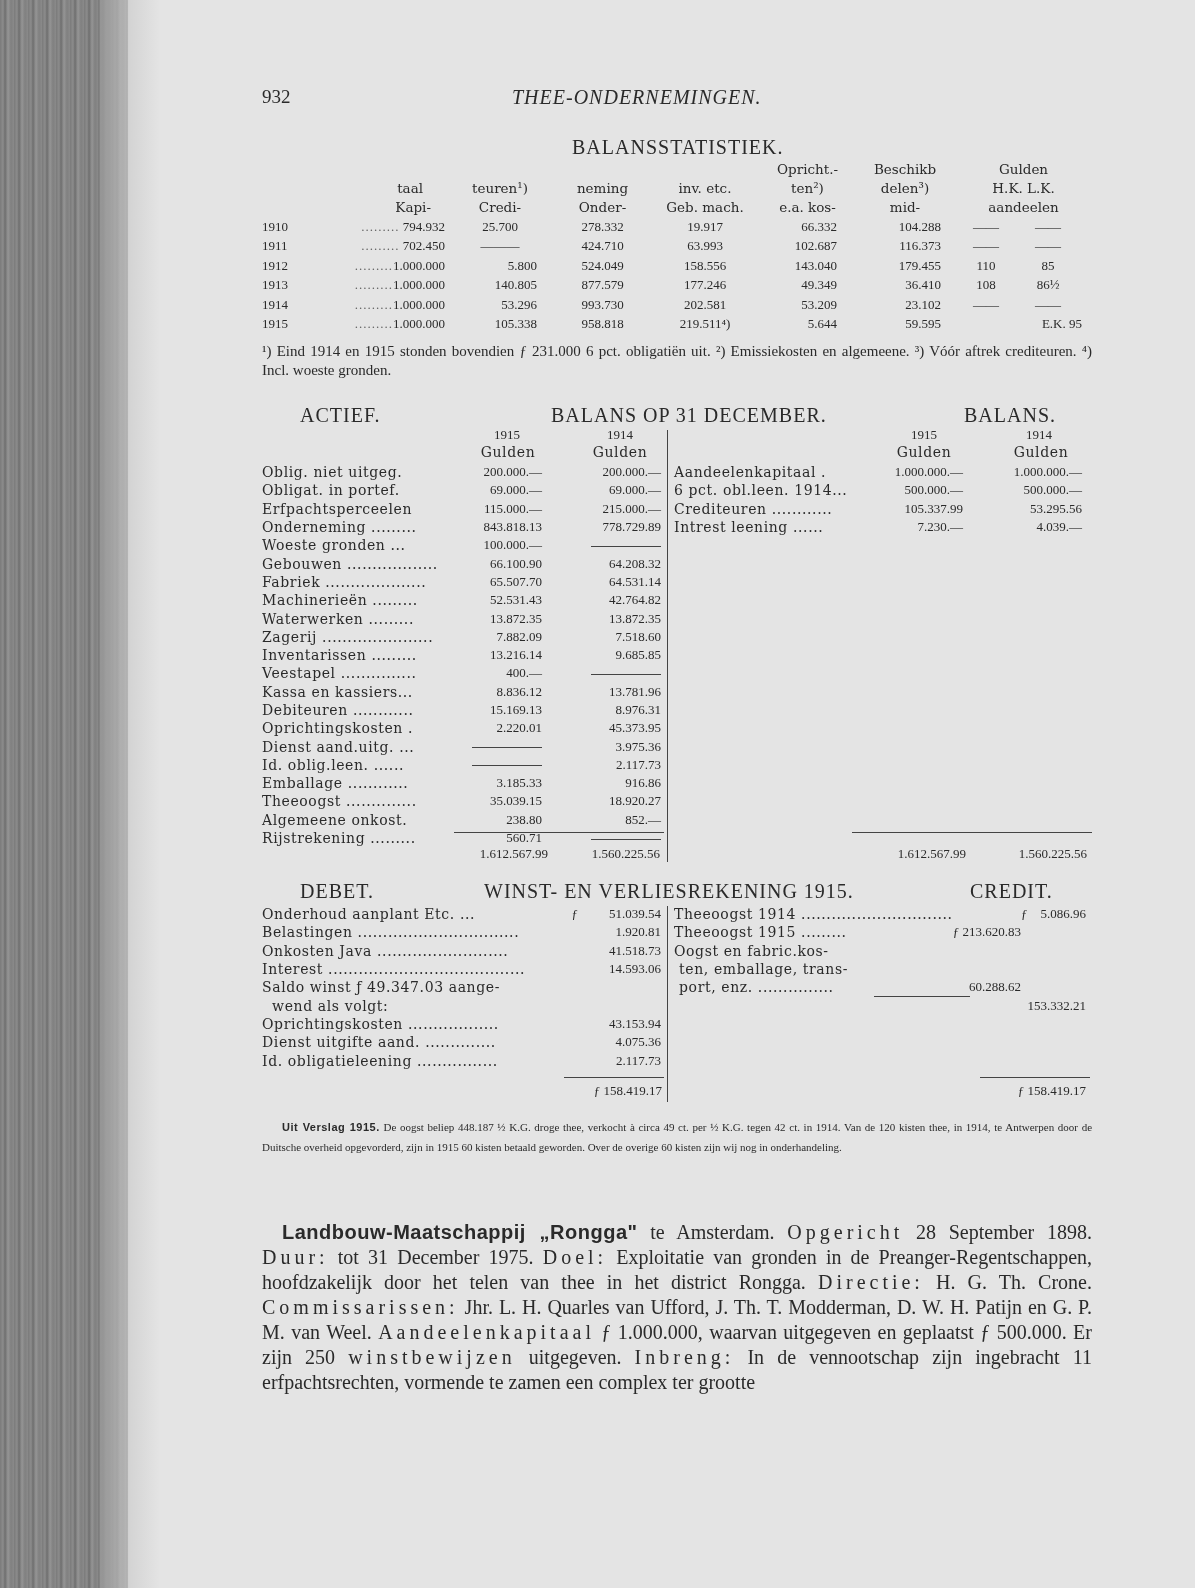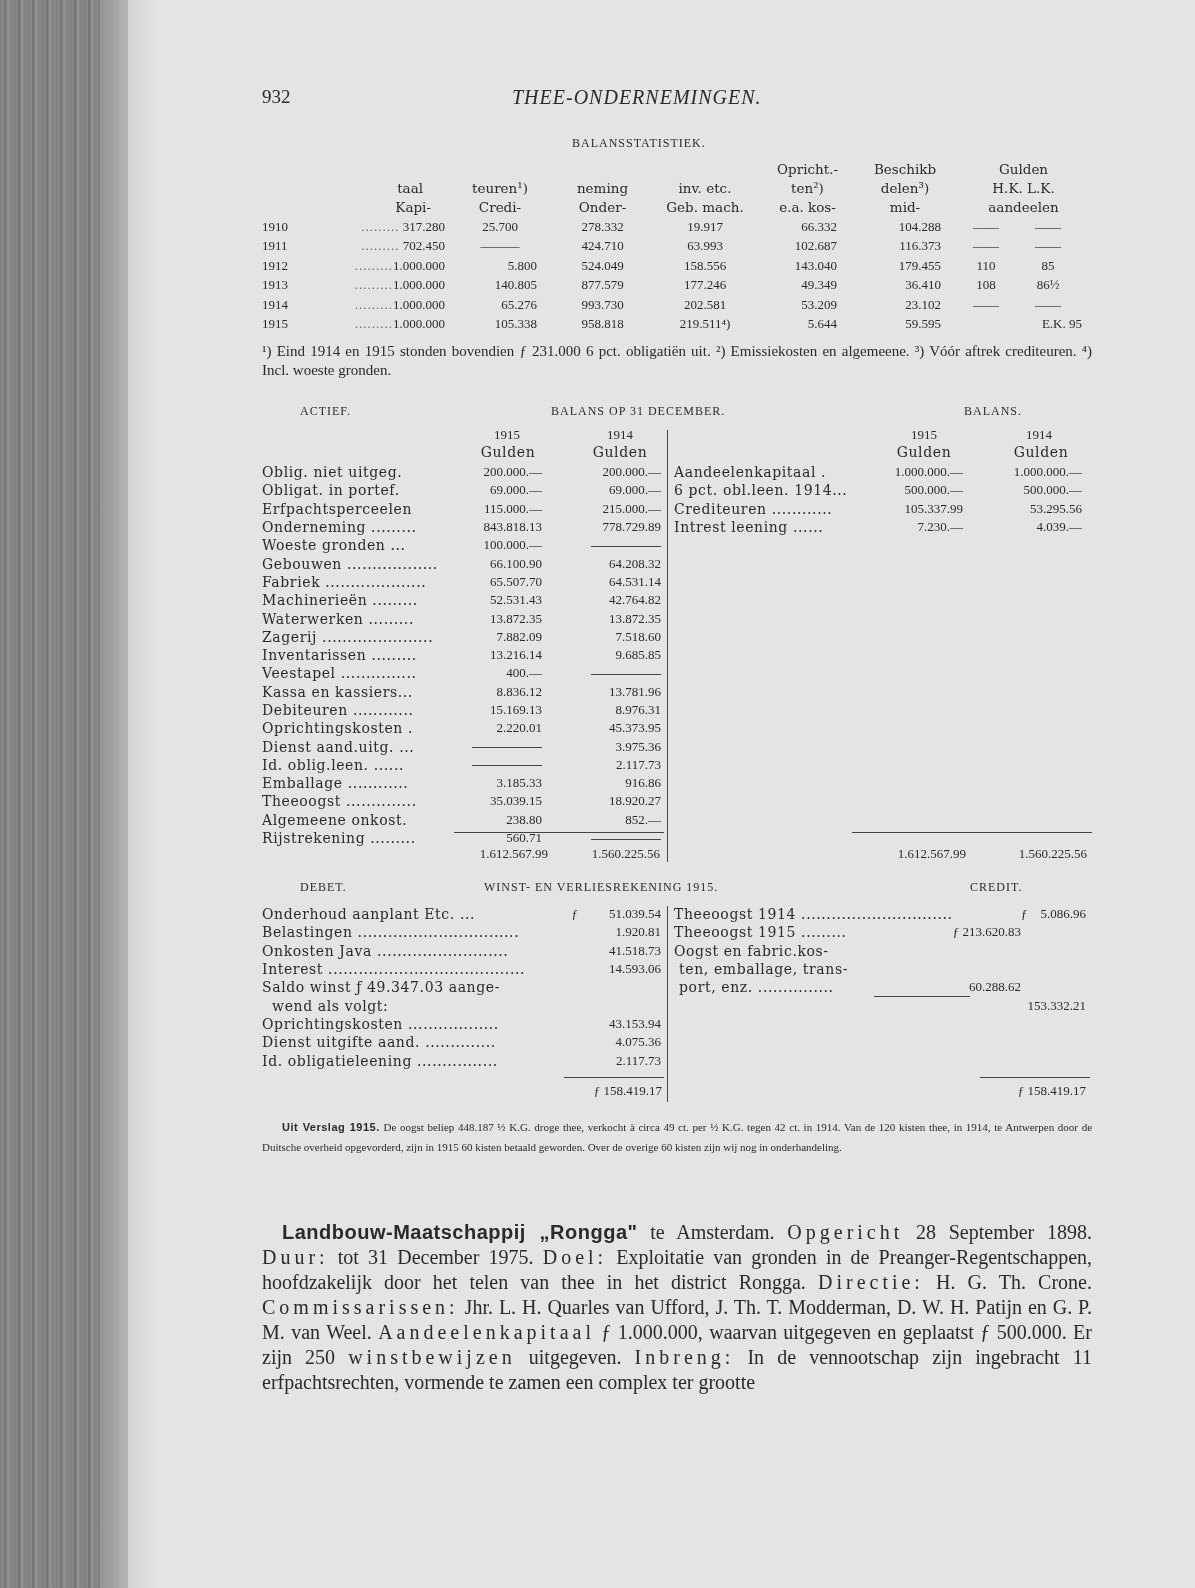--- a/index.html
+++ b/index.html
@@ -16,21 +16,21 @@
       #858585;
   }
   .spine-edge {
     position:absolute; left:100px; top:0; width:60px; height:1588px;
     background:linear-gradient(90deg, rgba(150,150,150,0.9), rgba(205,205,205,0.7) 50%, rgba(228,228,228,0));
   }
   .page { position:absolute; left:262px; top:0; width:830px; height:1588px; }
   .abs { position:absolute; white-space:nowrap; }
   .pagenum { left:0; top:86px; font-size:19px; font-family:"Liberation Serif",serif; }
   .running { left:250px; top:86px; font-size:20px; font-style:italic; letter-spacing:1px; font-family:"Liberation Serif",serif; }
-  .caption { font-size:12px; letter-spacing:1px; font-family:"Liberation Serif",serif; }
+  .caption { font-size:20px; letter-spacing:1px; font-family:"Liberation Serif",serif; }
   .cond { font-family:"Liberation Serif",serif; font-size:13px; }
   .r { text-align:right; }
   .c { text-align:center; }
   table { border-collapse:collapse; }
   td { padding:0; white-space:nowrap; }
   .stat td { font-family:"Liberation Serif",serif; font-size:13px; height:19.5px; }
   .stat .hdr td { font-family:"DejaVu Serif",serif; font-size:13.5px; height:19px; text-align:center; line-height:19px; }
   .bal td { height:18.3px; line-height:18px; }
   .lbl { font-family:"DejaVu Serif",serif; font-size:14px; letter-spacing:0.6px; }
   .num { font-family:"Liberation Serif",serif; font-size:13px; text-align:right; }
@@ -93,21 +93,21 @@
       <td style="text-align:right;padding-right:14px">Kapi-</td>
       <td>Credi-</td>
       <td>Onder-</td>
       <td>Geb. mach.</td>
       <td>e.a. kos-</td>
       <td>mid-</td>
       <td>aandeelen</td>
     </tr>
     <tr>
       <td>1910</td>
-      <td class="r"><span style="letter-spacing:1px;color:#666">.........</span> <span>317.280</span></td>
+      <td class="r"><span style="letter-spacing:1px;color:#666">.........</span> <span>794.932</span></td>
       <td class="c">25.700</td>
       <td class="c">278.332</td>
       <td class="c">19.917</td>
       <td class="r" style="padding-right:18px">66.332</td>
       <td class="r" style="padding-right:14px">104.288</td>
       <td><span style="display:inline-block;width:62px;text-align:center">——</span><span style="display:inline-block;width:62px;text-align:center">——</span></td>
     </tr>
     <tr>
       <td>1911</td>
       <td class="r"><span style="letter-spacing:1px;color:#666">.........</span> <span>702.450</span></td>
@@ -134,21 +134,21 @@
       <td class="r" style="padding-right:18px">140.805</td>
       <td class="c">877.579</td>
       <td class="c">177.246</td>
       <td class="r" style="padding-right:18px">49.349</td>
       <td class="r" style="padding-right:14px">36.410</td>
       <td><span style="display:inline-block;width:62px;text-align:center">108</span><span style="display:inline-block;width:62px;text-align:center">86½</span></td>
     </tr>
     <tr>
       <td>1914</td>
       <td class="r"><span style="letter-spacing:1px;color:#666">.........</span><span>1.000.000</span></td>
-      <td class="r" style="padding-right:18px">65.276</td>
+      <td class="r" style="padding-right:18px">53.296</td>
       <td class="c">993.730</td>
       <td class="c">202.581</td>
       <td class="r" style="padding-right:18px">53.209</td>
       <td class="r" style="padding-right:14px">23.102</td>
       <td><span style="display:inline-block;width:62px;text-align:center">——</span><span style="display:inline-block;width:62px;text-align:center">——</span></td>
     </tr>
     <tr>
       <td>1915</td>
       <td class="r"><span style="letter-spacing:1px;color:#666">.........</span><span>1.000.000</span></td>
       <td class="r" style="padding-right:18px">105.338</td>

